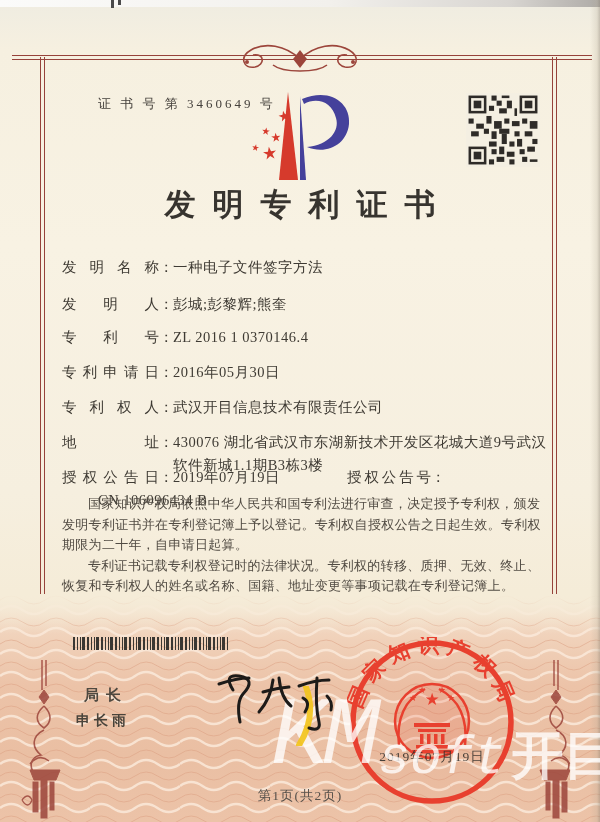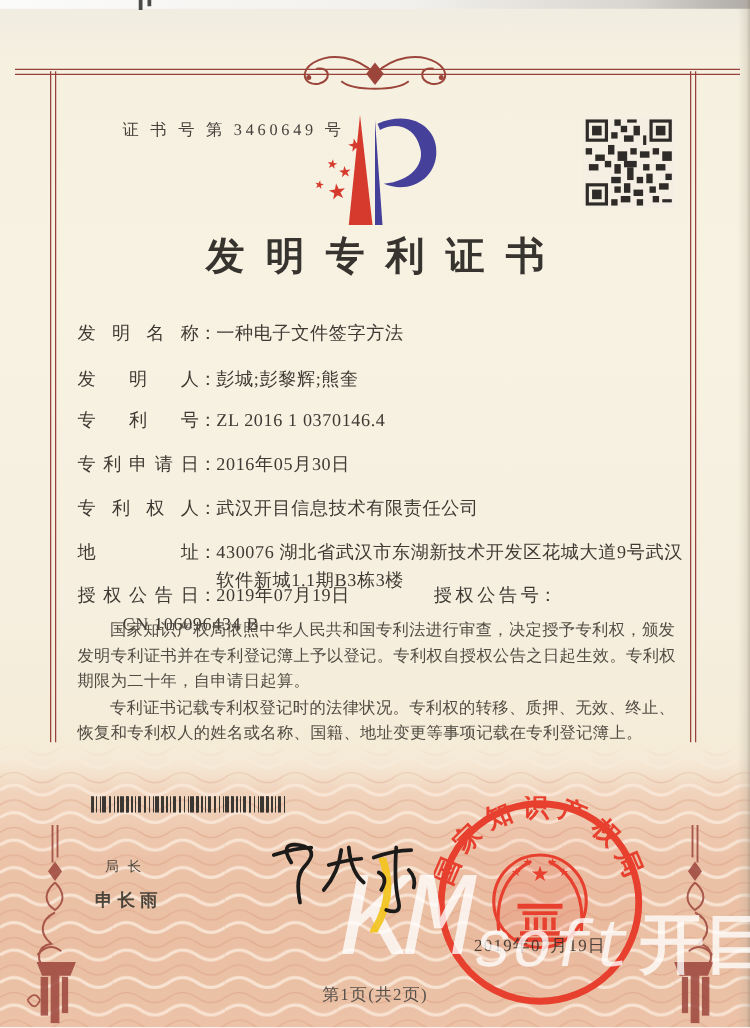--- a/index.html
+++ b/index.html
@@ -43,21 +43,21 @@
   
   .pink-zone { left:0; right:0; top:594px; height:228px;
      background:linear-gradient(180deg,#f6ecda 0%,#f1d4bd 16%,#ecc3a8 40%,#eabfa3 70%,#ecc3a8 100%); }
   .pink-fade { left:0; right:0; top:594px; height:40px;
      background:linear-gradient(180deg,#f5ecd8 0%,rgba(245,236,216,0) 100%); }
 
   .barcode { left:73px; top:637px; width:155px; height:13px;
      background:repeating-linear-gradient(90deg,#3a3733 0 2px,transparent 2px 4px,#3a3733 4px 5px,transparent 5px 9px,#3a3733 9px 12px,transparent 12px 14px),
                 repeating-linear-gradient(90deg,#3a3733 0 1px,transparent 1px 7px); }
 
-  .officer-title { left:84px; top:686px; font-size:11px; letter-spacing:7px; color:#4f4940; font-weight:400; }
+  .officer-title { left:84px; top:686px; font-size:15px; letter-spacing:7px; color:#4f4940; font-weight:700; }
   .officer-name  { left:76px; top:712px; font-size:14px; letter-spacing:4px; color:#4a443b; font-weight:700; }
 
   .seal-date { left:352px; top:748px; width:160px; text-align:center; font-size:13.5px;
                color:#2e2c29; letter-spacing:1px; opacity:.85; z-index:21; }
 
   .watermark { left:228px; top:678px; height:108px; display:flex; align-items:flex-end;
      color:rgba(255,255,255,.78); font-family:Liberation Mono, monospace;
      font-style:italic; z-index:25; white-space:nowrap;margin-left:43px; }
   .wm-km   { font-size:96px; line-height:1; letter-spacing:-6px; font-weight:400; }
   .wm-soft { font-size:53px; line-height:1; margin-left:4px; }

